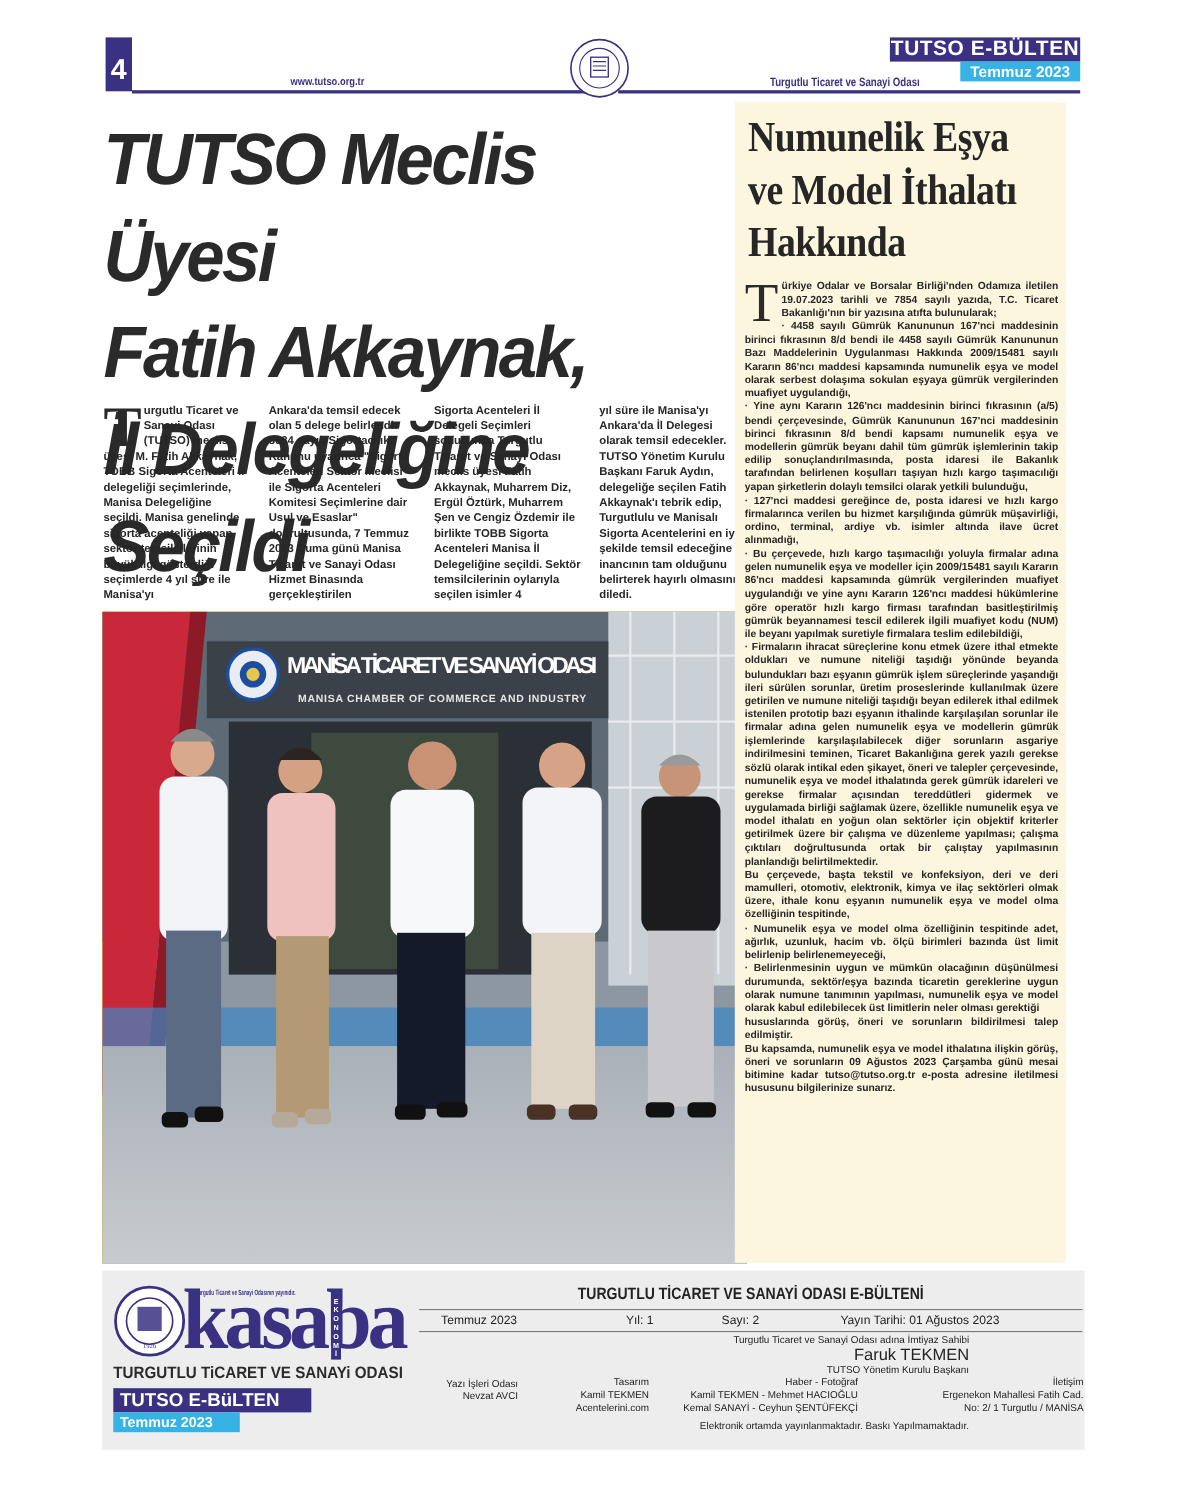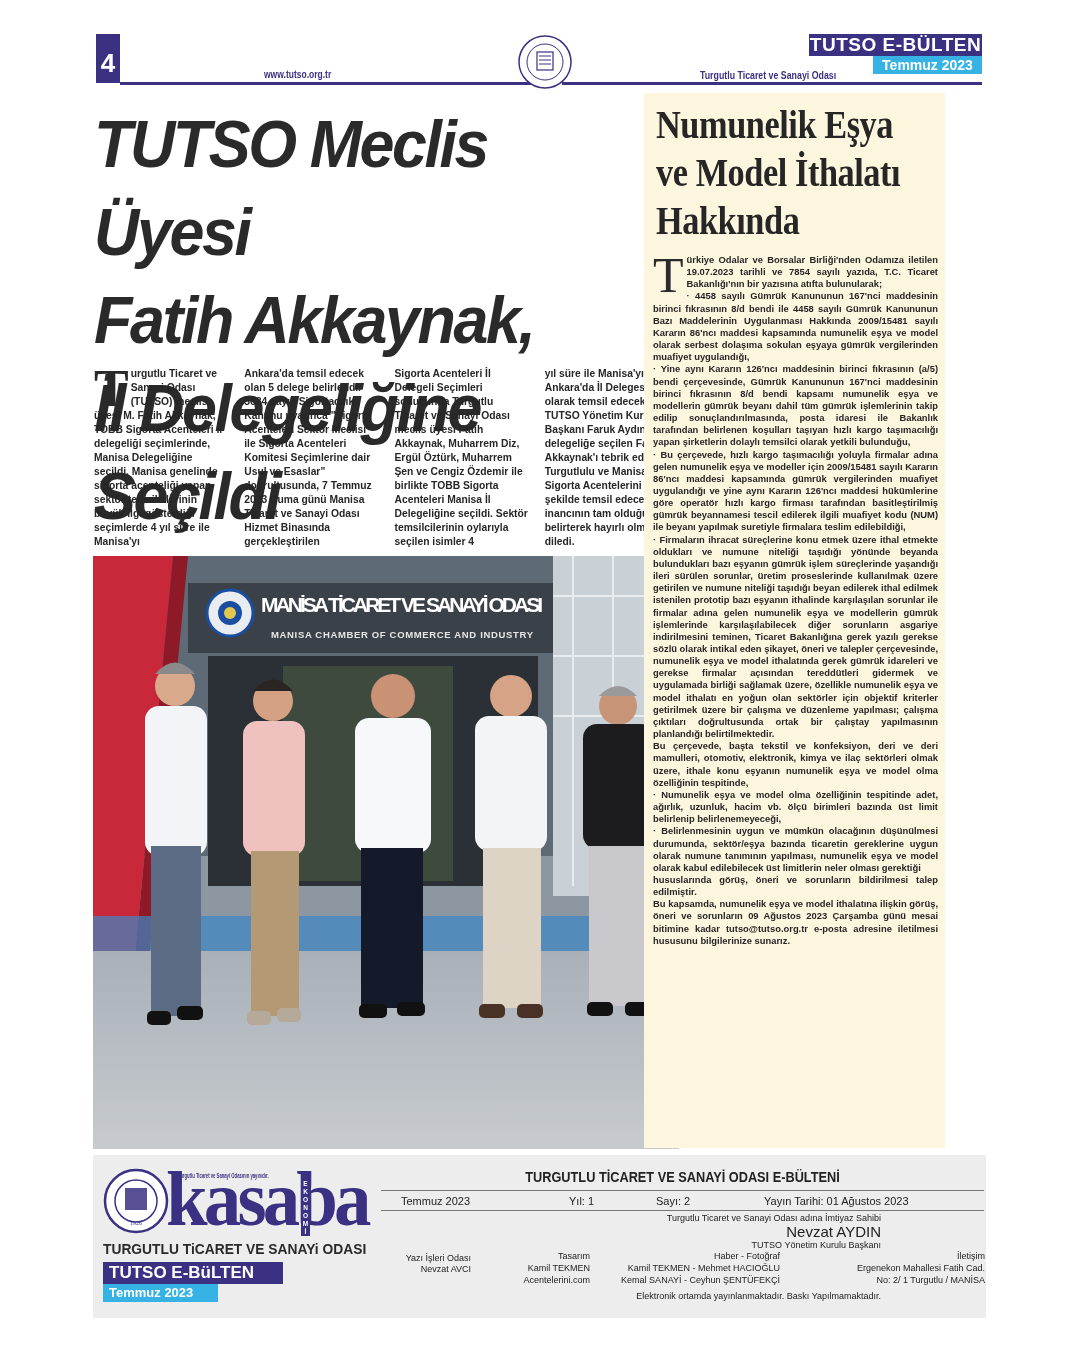--- a/index.html
+++ b/index.html
@@ -27,21 +27,21 @@
   
   .cols { position: absolute; left: 94px; top: 367px; width: 585px; height: 180px; display: grid; grid-template-columns: repeat(4, 1fr); column-gap: 16px; }
   .col { font: bold 10.3px/14px "Liberation Sans", sans-serif; color: #262626; }
   .dropcap { float: left; font: bold 52px/40px "Liberation Serif", serif; color: #2a2a2a; margin: 2px 2px 0 0; }
 
   
   .photo { position: absolute; left: 93px; top: 556px; width: 586px; height: 593px; overflow: hidden; background: #eab308; }
   .photo svg { display: block; }
 
   
-  .side { position: absolute; left: 644px; top: 93px; width: 301px; height: 1055px; background: #fdf6de; }
+  .side { position: absolute; left: 668px; top: 93px; width: 301px; height: 1055px; background: #fdf6de; }
   .side-title { position: absolute; left: 12px; top: 8px; width: 290px; font: bold 39px/48px "Liberation Serif", serif; color: #262626; letter-spacing: -.5px; transform: scaleX(.88); transform-origin: left; }
   .side-body { position: absolute; left: 9px; top: 161px; width: 285px; font: bold 9.4px/12.15px "Liberation Sans", sans-serif; color: #262626; text-align: justify; }
   .side-body p { margin: 0; }
   .side-dropcap { float: left; font: 50px/38px "Liberation Serif", serif; color: #2a2a2a; margin: 2px 3px 0 0; }
 
   
   .foot { position: absolute; left: 93px; top: 1155px; width: 893px; height: 163px; background: #ededed; }
   .kasaba-seal { position: absolute; left: 103px; top: 1168px; width: 66px; height: 66px; }
   .kasaba-tag { position: absolute; left: 178px; top: 1172px; font: bold 7px "Liberation Sans", sans-serif; color: #3a3182; transform: scaleX(.6); transform-origin: left; white-space: nowrap; }
   .kasaba { position: absolute; left: 166px; top: 1160px; font: bold 78px/78px "Liberation Serif", serif; color: #3a3182; letter-spacing: -4px; transform: scaleX(.96); transform-origin: left; }
@@ -168,20 +168,21 @@
 <div class="side">
   <div class="side-title">
     <div>Numunelik Eşya</div>
     <div>ve Model İthalatı</div>
     <div>Hakkında</div>
   </div>
   <div class="side-body">
     <p><span class="side-dropcap">T</span><span>ürkiye Odalar ve Borsalar Birliği'nden Odamıza iletilen 19.07.2023 tarihli ve 7854 sayılı yazıda, T.C. Ticaret Bakanlığı'nın bir yazısına atıfta bulunularak;</span></p>
     <p>· 4458 sayılı Gümrük Kanununun 167'nci maddesinin birinci fıkrasının 8/d bendi ile 4458 sayılı Gümrük Kanununun Bazı Maddelerinin Uygulanması Hakkında 2009/15481 sayılı Kararın 86'ncı maddesi kapsamında numunelik eşya ve model olarak serbest dolaşıma sokulan eşyaya gümrük vergilerinden muafiyet uygulandığı,</p>
     <p>· Yine aynı Kararın 126'ncı maddesinin birinci fıkrasının (a/5) bendi çerçevesinde, Gümrük Kanununun 167'nci maddesinin birinci fıkrasının 8/d bendi kapsamı numunelik eşya ve modellerin gümrük beyanı dahil tüm gümrük işlemlerinin takip edilip sonuçlandırılmasında, posta idaresi ile Bakanlık tarafından belirlenen koşulları taşıyan hızlı kargo taşımacılığı yapan şirketlerin dolaylı temsilci olarak yetkili bulunduğu,</p>
+    <p>· 127'nci maddesi gereğince de, posta idaresi ve hızlı kargo firmalarınca verilen bu hizmet karşılığında gümrük müşavirliği, ordino, terminal, ardiye vb. isimler altında ilave ücret alınmadığı,</p>
     <p>· Bu çerçevede, hızlı kargo taşımacılığı yoluyla firmalar adına gelen numunelik eşya ve modeller için 2009/15481 sayılı Kararın 86'ncı maddesi kapsamında gümrük vergilerinden muafiyet uygulandığı ve yine aynı Kararın 126'ncı maddesi hükümlerine göre operatör hızlı kargo firması tarafından basitleştirilmiş gümrük beyannamesi tescil edilerek ilgili muafiyet kodu (NUM) ile beyanı yapılmak suretiyle firmalara teslim edilebildiği,</p>
     <p>· Firmaların ihracat süreçlerine konu etmek üzere ithal etmekte oldukları ve numune niteliği taşıdığı yönünde beyanda bulundukları bazı eşyanın gümrük işlem süreçlerinde yaşandığı ileri sürülen sorunlar, üretim proseslerinde kullanılmak üzere getirilen ve numune niteliği taşıdığı beyan edilerek ithal edilmek istenilen prototip bazı eşyanın ithalinde karşılaşılan sorunlar ile firmalar adına gelen numunelik eşya ve modellerin gümrük işlemlerinde karşılaşılabilecek diğer sorunların asgariye indirilmesini teminen, Ticaret Bakanlığına gerek yazılı gerekse sözlü olarak intikal eden şikayet, öneri ve talepler çerçevesinde, numunelik eşya ve model ithalatında gerek gümrük idareleri ve gerekse firmalar açısından tereddütleri gidermek ve uygulamada birliği sağlamak üzere, özellikle numunelik eşya ve model ithalatı en yoğun olan sektörler için objektif kriterler getirilmek üzere bir çalışma ve düzenleme yapılması; çalışma çıktıları doğrultusunda ortak bir çalıştay yapılmasının planlandığı belirtilmektedir.</p>
     <p>Bu çerçevede, başta tekstil ve konfeksiyon, deri ve deri mamulleri, otomotiv, elektronik, kimya ve ilaç sektörleri olmak üzere, ithale konu eşyanın numunelik eşya ve model olma özelliğinin tespitinde,</p>
     <p>· Numunelik eşya ve model olma özelliğinin tespitinde adet, ağırlık, uzunluk, hacim vb. ölçü birimleri bazında üst limit belirlenip belirlenemeyeceği,</p>
     <p>· Belirlenmesinin uygun ve mümkün olacağının düşünülmesi durumunda, sektör/eşya bazında ticaretin gereklerine uygun olarak numune tanımının yapılması, numunelik eşya ve model olarak kabul edilebilecek üst limitlerin neler olması gerektiği</p>
     <p>hususlarında görüş, öneri ve sorunların bildirilmesi talep edilmiştir.</p>
     <p>Bu kapsamda, numunelik eşya ve model ithalatına ilişkin görüş, öneri ve sorunların 09 Ağustos 2023 Çarşamba günü mesai bitimine kadar tutso@tutso.org.tr e-posta adresine iletilmesi hususunu bilgilerinize sunarız.</p>
   </div>
 </div>
 
@@ -203,21 +204,21 @@
 <div class="imp-rule" style="top:1190px"></div>
 <div class="imp-row">
   <span style="left:20px">Temmuz 2023</span>
   <span style="left:188px">Yıl: 1</span>
   <span style="left:275px">Sayı: 2</span>
   <span style="left:383px">Yayın Tarihi: 01 Ağustos 2023</span>
 </div>
 <div class="imp-rule" style="top:1210px"></div>
 
 <div class="c" style="left:481px;top:1213px;width:400px">Turgutlu Ticaret ve Sanayi Odası adına İmtiyaz Sahibi</div>
-<div class="c" style="left:481px;top:1223px;width:400px;font-size:15px;line-height:17px">Nevzat AYDIN</div>
+<div class="c" style="left:481px;top:1223px;width:400px;font-size:15px;line-height:17px">Faruk TEKMEN</div>
 <div class="c" style="left:481px;top:1240px;width:400px">TUTSO Yönetim Kurulu Başkanı</div>
 
 <div class="c" style="left:381px;top:1253px;width:90px">Yazı İşleri Odası</div>
 <div class="c" style="left:381px;top:1264px;width:90px">Nevzat AVCI</div>
 
 <div class="c" style="left:500px;top:1251px;width:90px">Tasarım</div>
 <div class="c" style="left:500px;top:1263px;width:90px">Kamil TEKMEN</div>
 <div class="c" style="left:500px;top:1275px;width:90px">Acentelerini.com</div>
 
 <div class="c" style="left:600px;top:1251px;width:180px">Haber - Fotoğraf</div>

